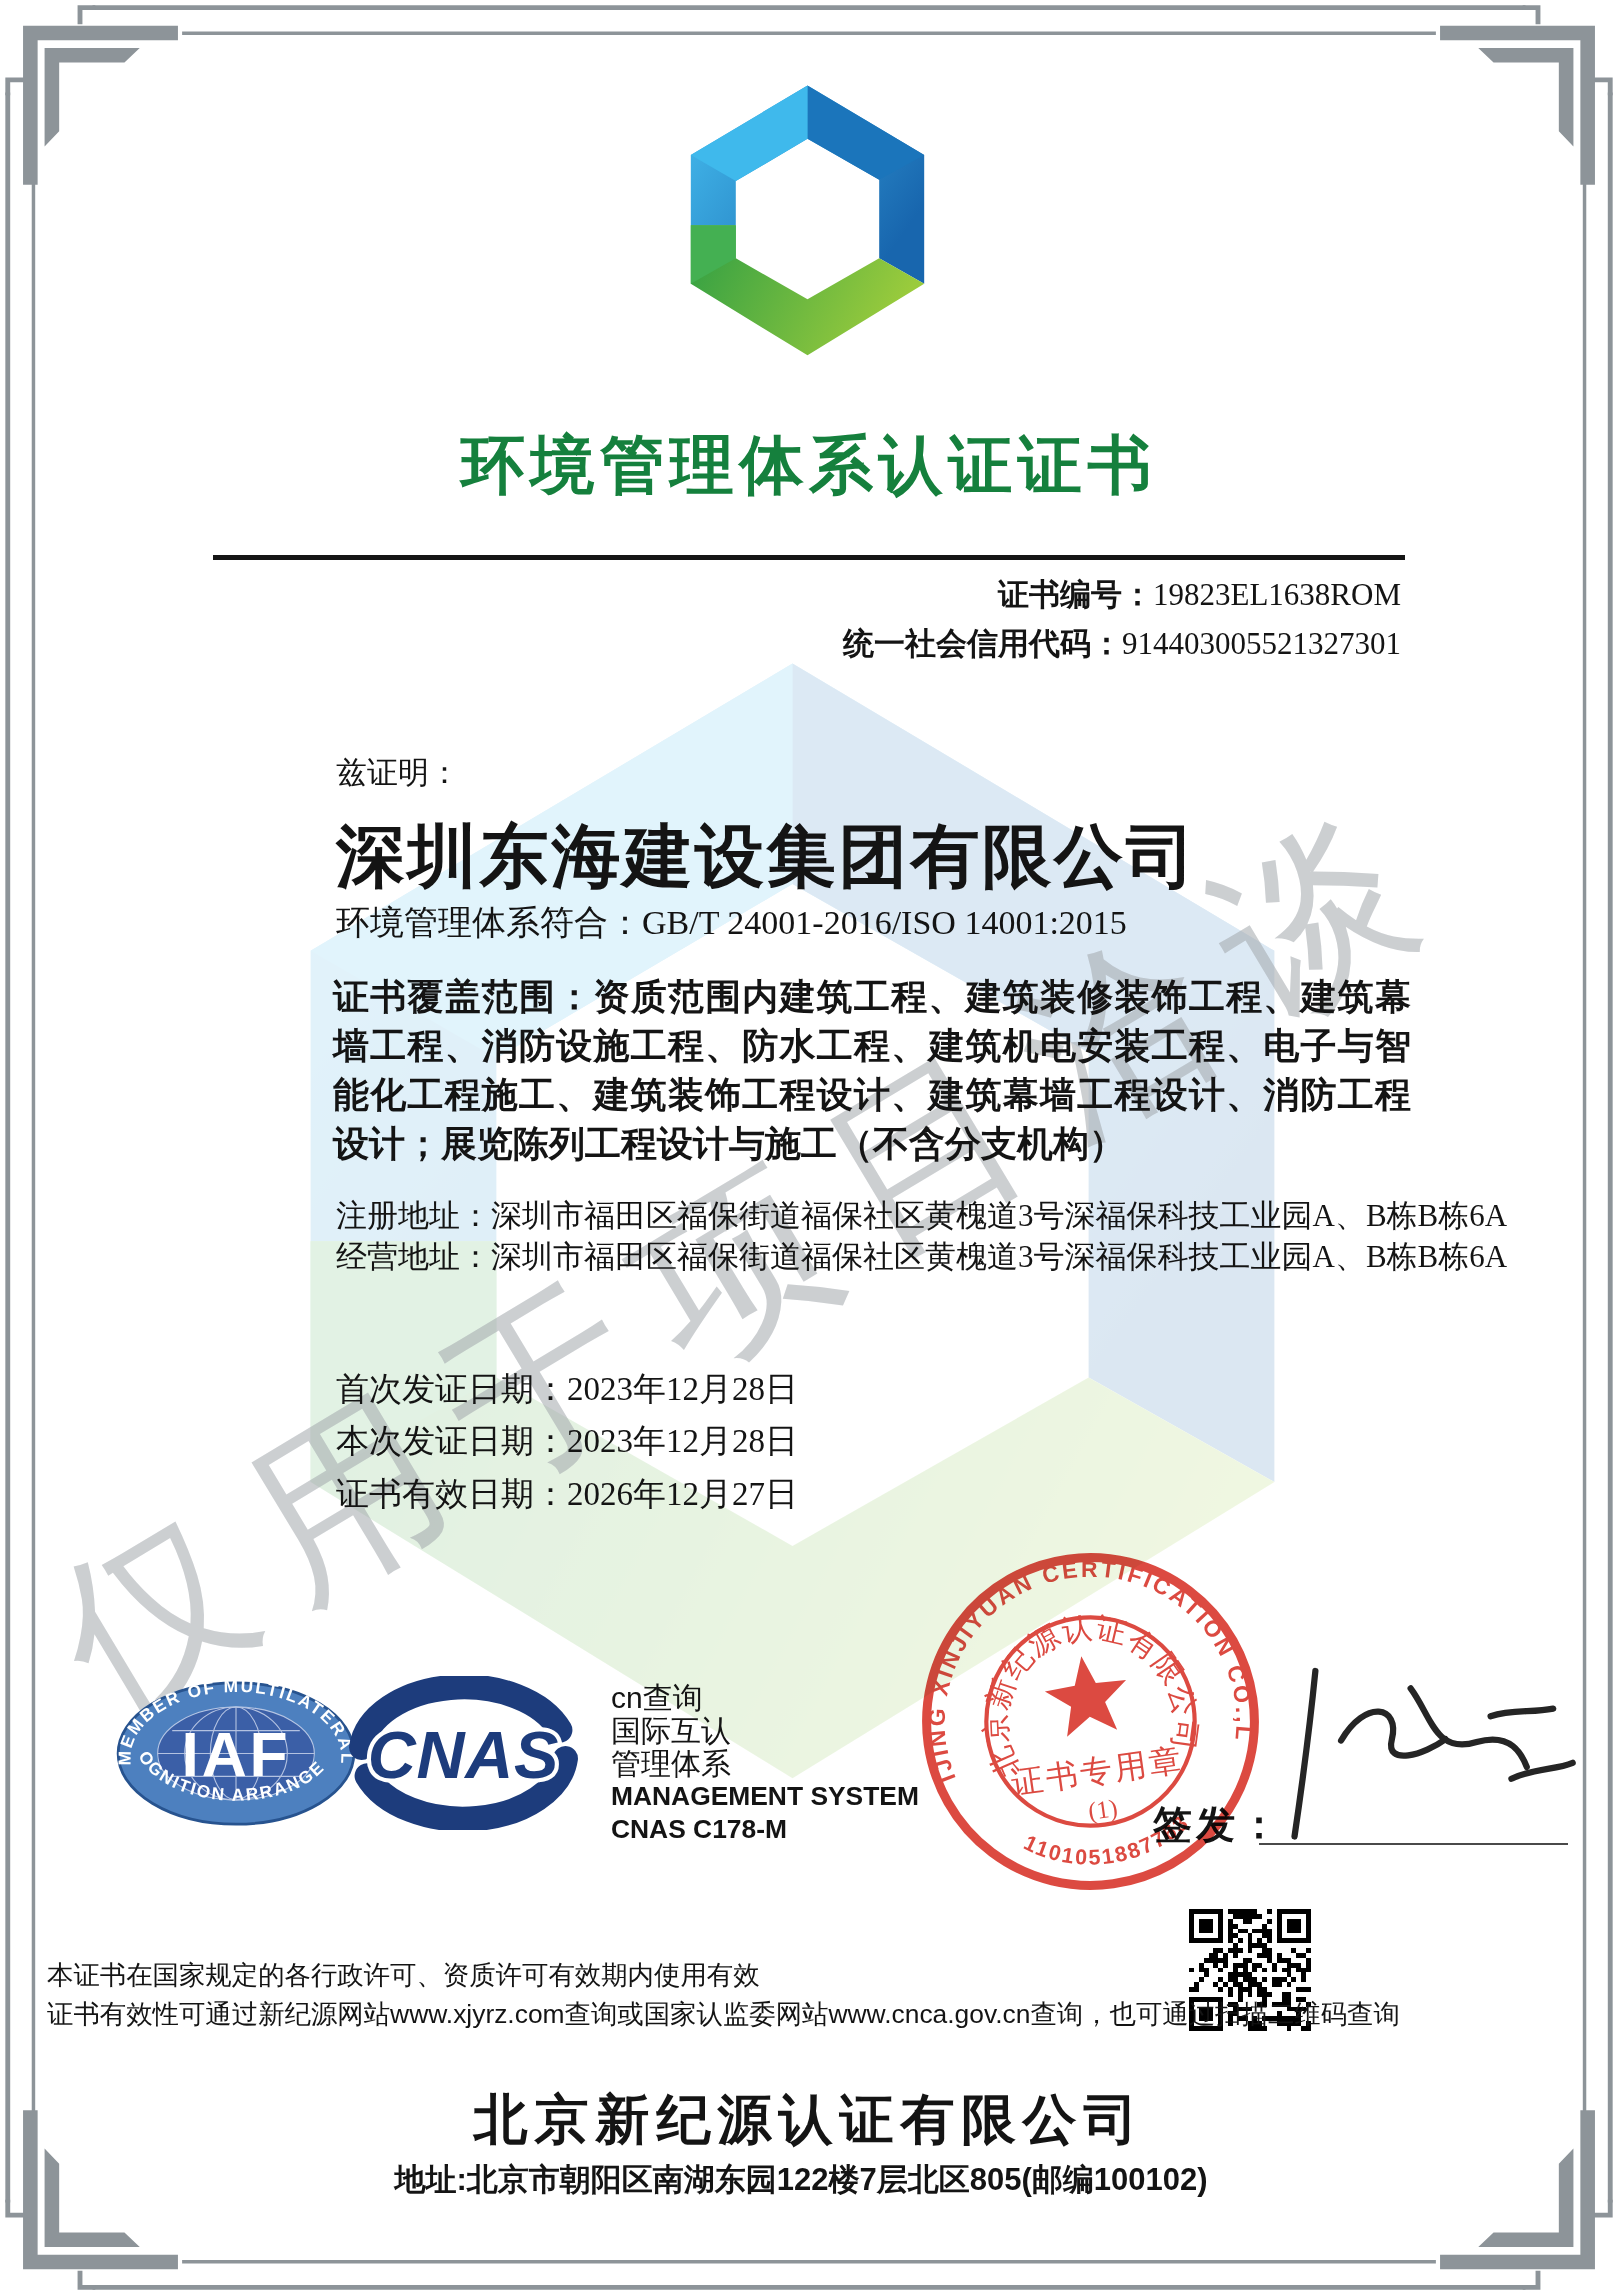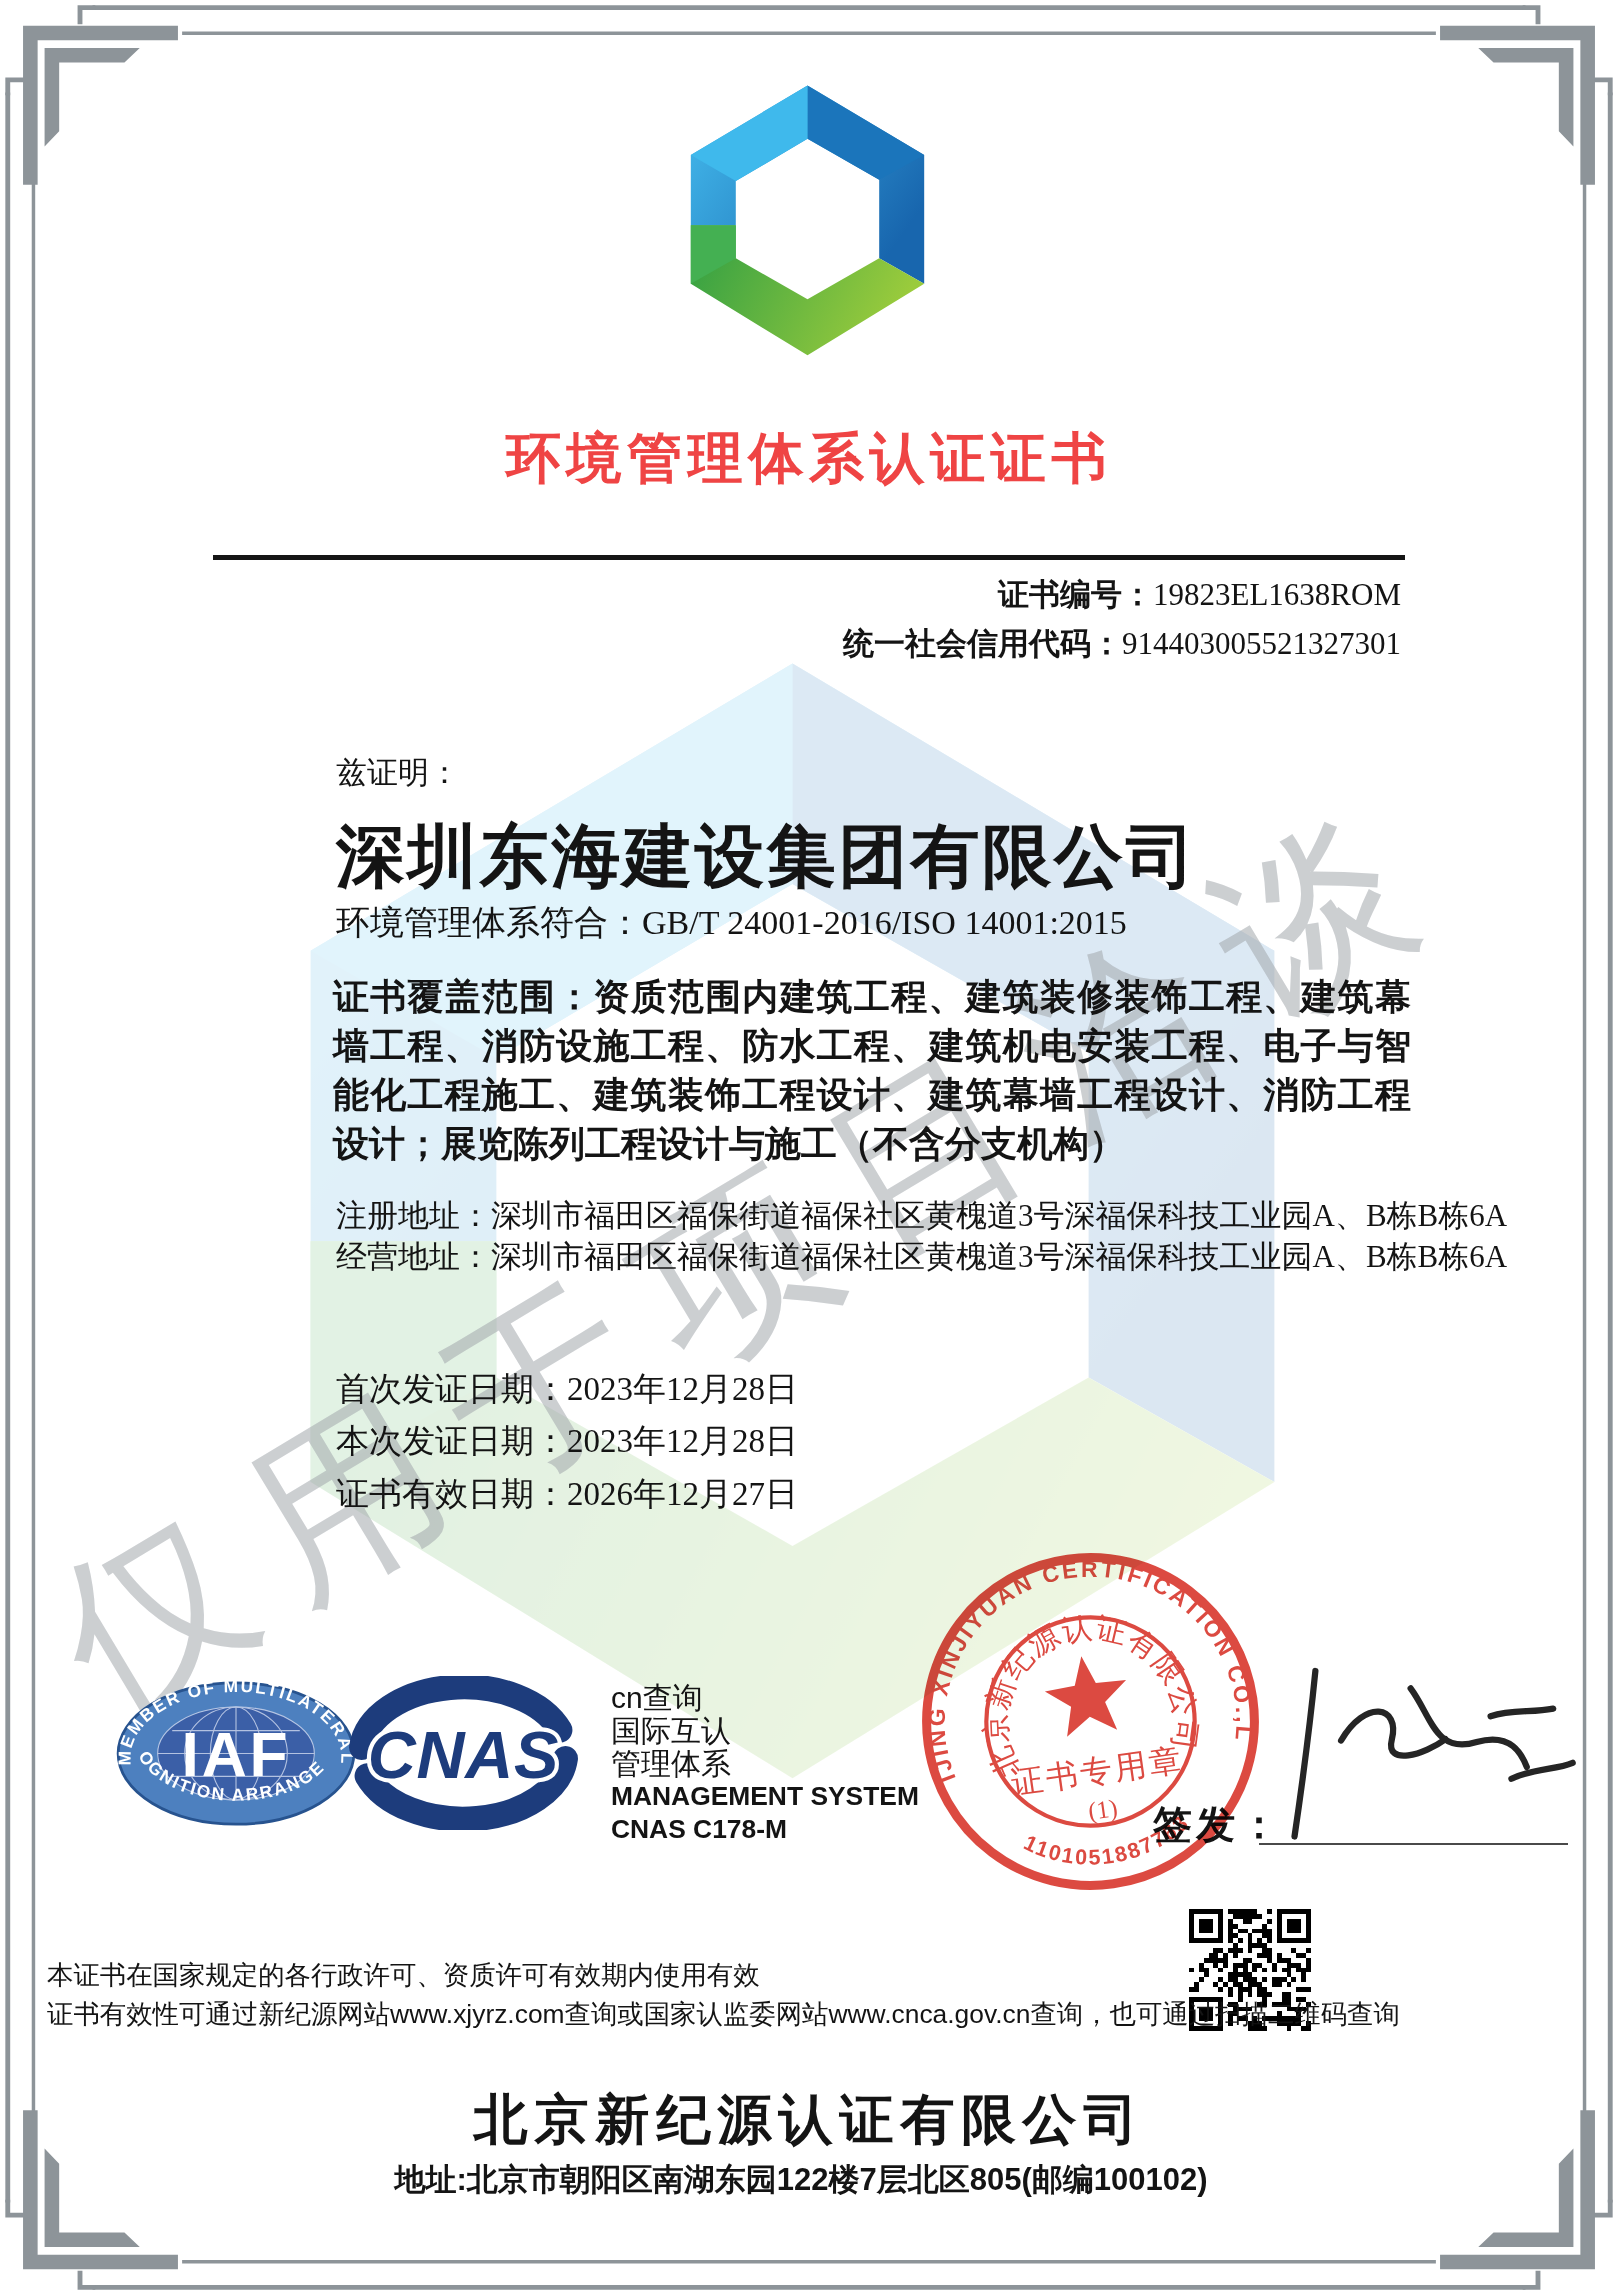--- a/index.html
+++ b/index.html
@@ -13,21 +13,21 @@
   .bfill{fill:#8d9499}
   
   .wm-logo{position:absolute;left:299px;top:646px;width:987px;height:1138px;opacity:.15;z-index:0;}
   .wm-text{position:absolute;left:76px;top:1539px;z-index:0;
            font-family:"Liberation Sans",sans-serif;font-size:186px;letter-spacing:39px;
            color:#a3a8ad;opacity:.55;white-space:nowrap;
            transform:rotate(-31deg);transform-origin:0 50%;}
   
   .logo{position:absolute;left:688px;top:81px;width:239px;height:276px;z-index:2;}
   .title{position:absolute;left:0;top:422px;width:1618px;text-align:center;z-index:2;
-         font-size:55px;font-weight:700;letter-spacing:5.6px;color:#ef4444;}
+         font-size:64px;font-weight:700;letter-spacing:5.6px;color:#15803d;}
   .rule{position:absolute;left:213px;top:555px;width:1192px;height:4.9px;background:#151515;z-index:2;}
   .meta{position:absolute;right:217px;z-index:2;font-size:31px;text-align:right;white-space:nowrap;}
   .meta .lbl{font-family:"Liberation Sans",sans-serif;font-weight:700;}
   
   .line{position:absolute;left:336px;z-index:2;white-space:nowrap;}
   .intro{top:752px;font-size:31px;}
   .company{top:811px;font-size:69px;font-weight:700;letter-spacing:2.8px;}
   .standard{top:900px;font-size:34px;}
   .scope{position:absolute;left:333px;top:973px;width:1078px;z-index:2;
          font-size:36px;font-weight:700;line-height:49px;text-align:justify;}

